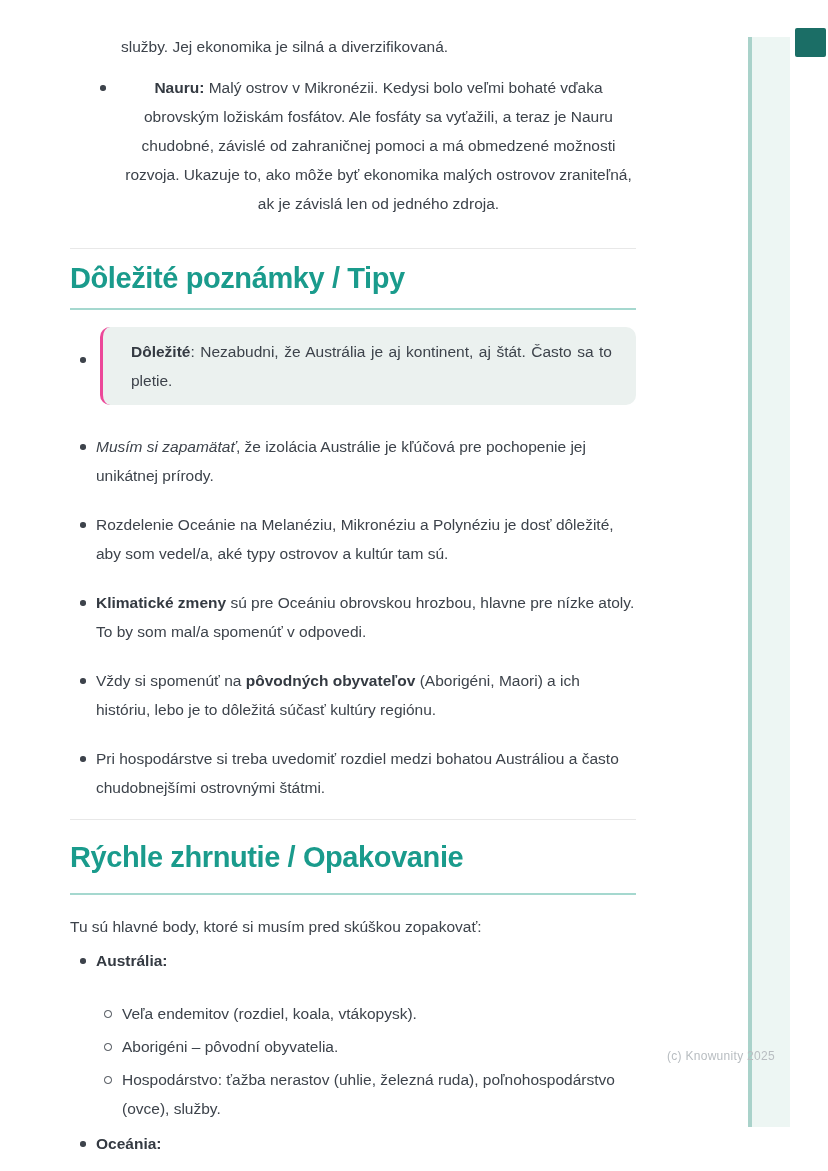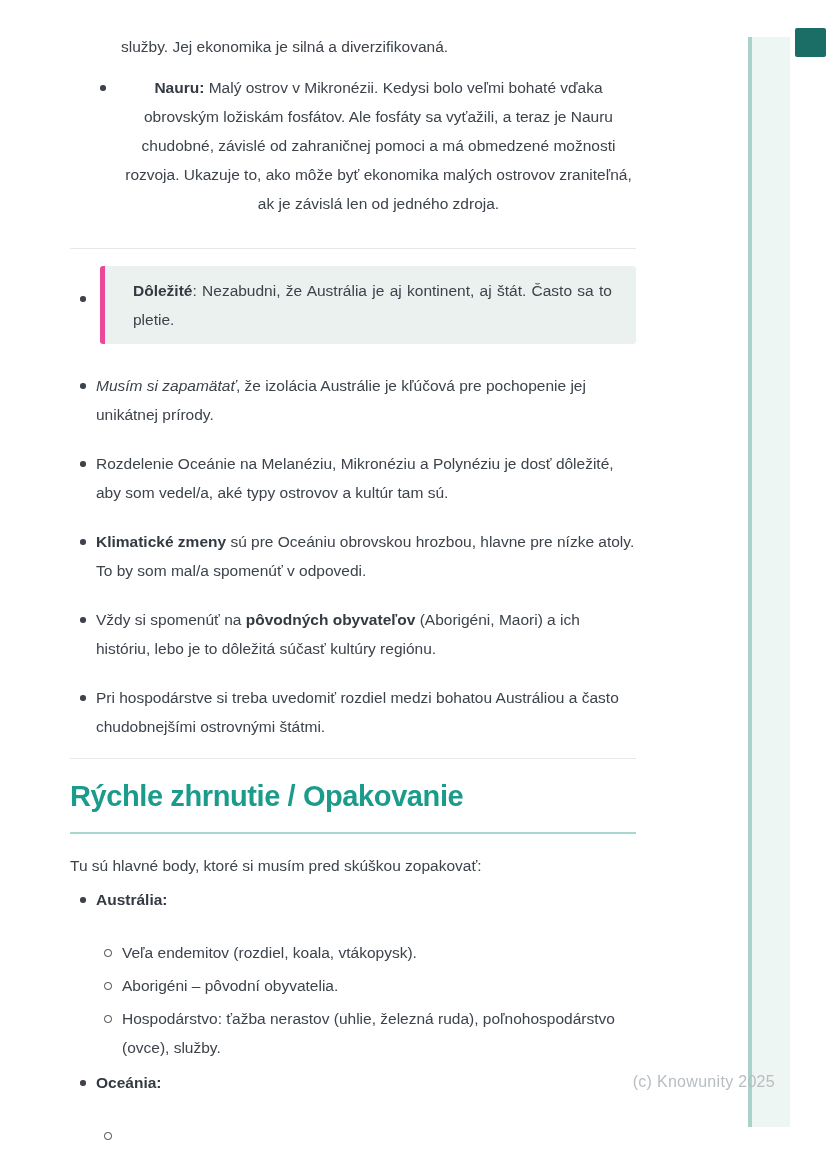--- a/index.html
+++ b/index.html
@@ -25,21 +25,21 @@
   .divider-2{margin-top:17px;}
   .section-title{
     font-size:29px;font-weight:bold;color:#1a9b8c;letter-spacing:-0.4px;
     line-height:35px;padding-bottom:12px;border-bottom:2px solid #a5d8cf;
   }
   .title-1{margin-top:12px;}
   .title-2{margin-top:20px;padding-bottom:18px;}
   .callout-row{margin-top:17px;padding-left:30px;}
   .callout-row > .marker-dot{left:10px;top:30px;}
   .callout{
-    background:#ebf1ef;border-left:5px solid #ec4899;border-radius:3px;
+    background:#ebf1ef;border-left:3px solid #ec4899;border-radius:10px;
     padding:10px 24px 10px 28px;text-align:justify;
   }
   .notes-list{list-style:none;margin-top:27px;}
   .notes-list .li{padding-left:26px;}
   .notes-list .li > .marker-dot{left:10px;}
   .notes-list .li + .li{margin-top:20px;}
   .em-lead{font-style:italic;}
   .summary-intro{margin-top:17px;}
   .group-label-row{margin-top:5px;padding-left:26px;}
   .group-label-row > .marker-dot{left:10px;}
@@ -51,38 +51,39 @@
   
   .edge-strip{
     position:absolute;left:748px;top:37px;width:38px;height:1090px;
     background:#edf6f3;border-left:4px solid #a9d2ca;z-index:0;
   }
   .brand-square{
     position:absolute;left:795px;top:28px;width:31px;height:29px;
     background:#1b6e66;border-radius:2px;z-index:1;
   }
   .watermark{
-    position:absolute;right:53px;top:1073px;z-index:2;
-    font-size:16px;color:#b8bdc1;letter-spacing:0.3px;
+    position:absolute;right:53px;top:1049px;z-index:2;
+    font-size:12px;color:#b8bdc1;letter-spacing:0.3px;
   }
 </style>
 </head>
 <body>
 
 <div class="content">
 
   <p class="body-text continuation">služby. Jej ekonomika je silná a diverzifikovaná.</p>
 
   <div class="li li-nauru">
     <span class="marker-dot"></span>
     <p class="body-text"><strong>Nauru:</strong><span> Malý ostrov v Mikronézii. Kedysi bolo veľmi bohaté vďaka obrovským ložiskám fosfátov. Ale fosfáty sa vyťažili, a teraz je Nauru chudobné, závislé od zahraničnej pomoci a má obmedzené možnosti rozvoja. Ukazuje to, ako môže byť ekonomika malých ostrovov zraniteľná, ak je závislá len od jedného zdroja.</span></p>
   </div>
 
   <hr class="divider divider-1">
 
+  <h1 class="section-title title-1">Dôležité poznámky / Tipy</h1>
 
   <div class="li callout-row">
     <span class="marker-dot"></span>
     <div class="callout body-text">
       <p><strong>Dôležité</strong><span>: Nezabudni, že Austrália je aj kontinent, aj štát. Často sa to pletie.</span></p>
     </div>
   </div>
 
   <ul class="notes-list body-text">
     <li class="li">

